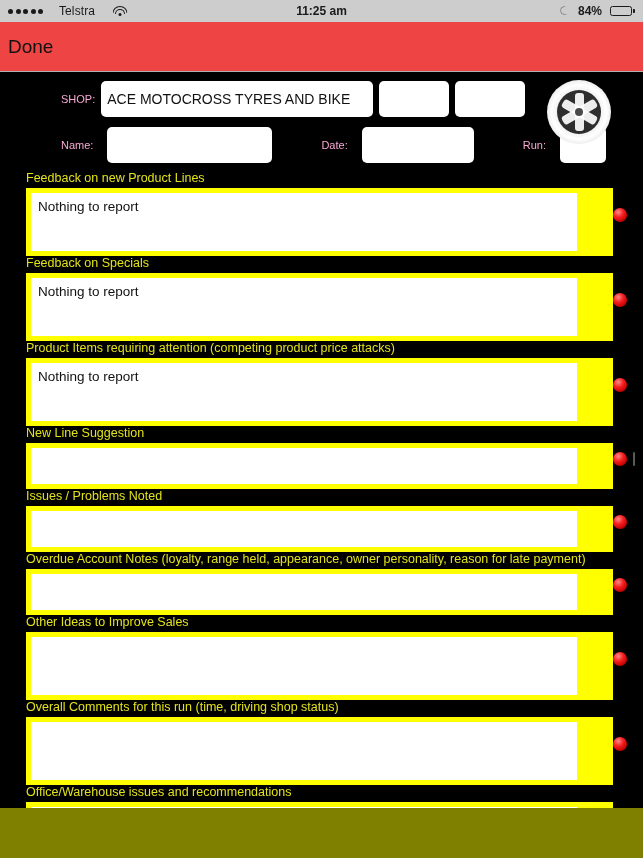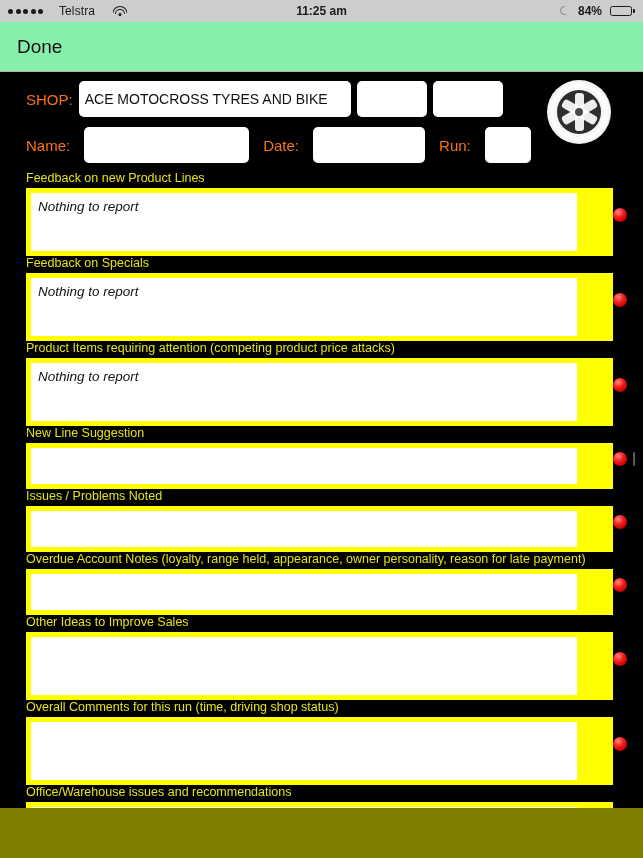--- a/index.html
+++ b/index.html
@@ -129,24 +129,24 @@
   .battery-cap {
     width: 2px; height: 4px;
     background: #1a1a1a;
     border-radius: 0 1px 1px 0;
     margin-left: 1px;
   }
 
   
   .nav-bar {
     height: 50px;
-    background: #86efac;
-    display: flex;
-    align-items: center;
-    padding-left: 17px;
+    background: #ef4444;
+    display: flex;
+    align-items: center;
+    padding-left: 8px;
     box-sizing: border-box;
     border-bottom: 1px solid #b0b0b0;
   }
   .nav-done {
     font-size: 19px;
     color: #111;
     background: none;
     border: none;
     padding: 0;
     font-family: inherit;
@@ -162,23 +162,24 @@
   }
 
   
   .shop-row {
     display: flex;
     align-items: center;
     padding: 9px 0 0 26px;
     gap: 6px;
   }
   .field-label {
-    color: #f97316;
-    font-size: 15px;
+    color: #f9a8d4;
+    font-size: 11px;
     white-space: nowrap;
+    margin-left: 35px;
   }
   .text-field {
     background: #fff;
     border-radius: 5px;
     height: 36px;
     box-sizing: border-box;
     display: flex;
     align-items: center;
     padding: 0 6px;
     font-size: 14px;
@@ -272,21 +273,20 @@
     outline: none;
     resize: none;
     width: 546px;
     font-family: inherit;
     font-size: 13.5px;
     color: #111;
     padding: 5px 7px;
     box-sizing: border-box;
     line-height: 17px;
     overflow: hidden;
-    font-style: italic;
   }
   .tall .section-box   { height: 68px; }
   .tall .section-input { height: 58px; }
   .short .section-box   { height: 46px; }
   .short .section-input { height: 36px; }
 
   .red-dot {
     position: absolute;
     right: 12px;
     top: 50%;

